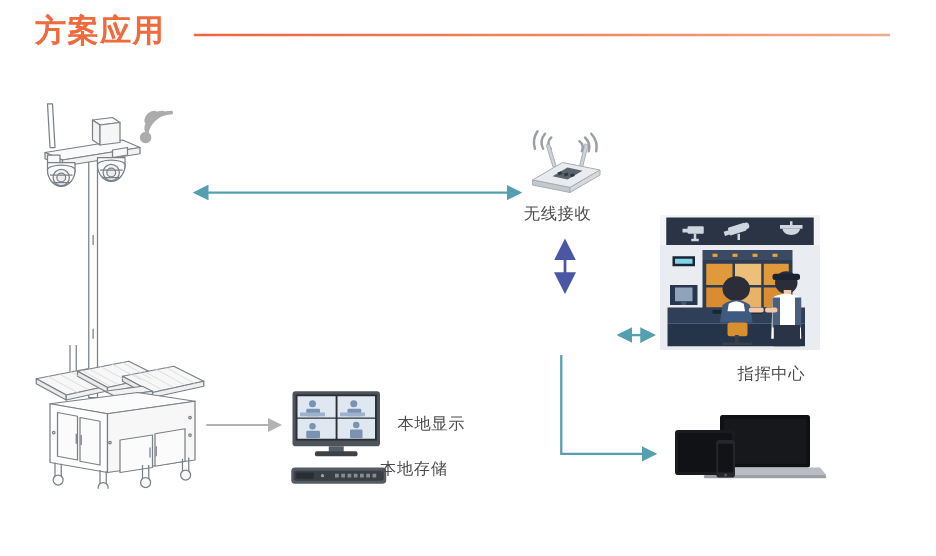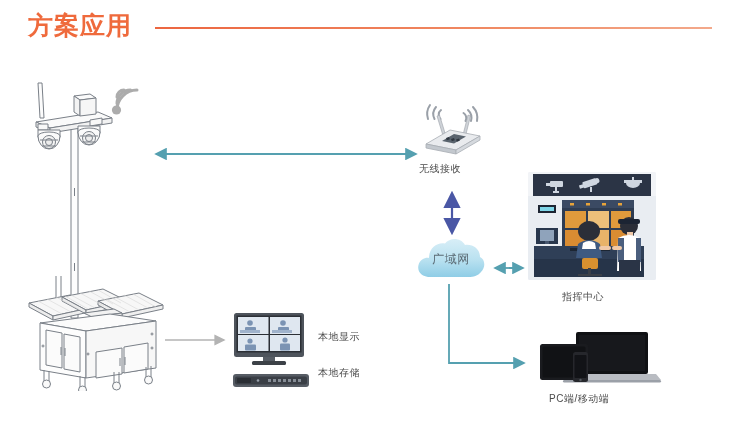--- a/index.html
+++ b/index.html
@@ -46,21 +46,21 @@
     top: 27px;
     width: 557px;
     height: 2px;
     background: linear-gradient(to right, #ec6640 0%, #f08a63 60%, #f3a98b 100%);
   }
 
   
   .lbl {
     position: absolute;
     color: #4c4c4c;
-    font-size: 10px;
+    font-size: 13px;
     white-space: nowrap;
     letter-spacing: 0.5px;
   }
 
   
   .svg-layer {
     position: absolute;
     left: 0; top: 0;
     width: 749px; height: 445px;
     pointer-events: none;
@@ -312,35 +312,20 @@
       <path d="M24 41 L36 34 L48 36.5 L36 43.5 Z" fill="#5a646e"></path>
       <g fill="#2f3740">
         <rect x="28" y="38" width="3.2" height="2.4" transform="rotate(-20 28 38)"></rect>
         <rect x="33" y="39" width="3.2" height="2.4" transform="rotate(-20 33 39)"></rect>
         <rect x="38" y="39.6" width="3.2" height="2.4" transform="rotate(-20 38 39.6)"></rect>
       </g>
     </svg>
   </div>
   <div class="lbl" style="left:419px;top:162px;">无线接收</div>
 
-  <div class="cloud-wrap">
-    <svg viewBox="0 0 72 50" width="72" height="50" xmlns="http://www.w3.org/2000/svg">
-      <defs>
-        <linearGradient id="cloudGrad" x1="0" y1="0" x2="0" y2="1">
-          <stop offset="0%" stop-color="#d8eef7"></stop>
-          <stop offset="55%" stop-color="#b9e1f0"></stop>
-          <stop offset="100%" stop-color="#8fcde6"></stop>
-        </linearGradient>
-      </defs>
-      <path d="M16 44 C6 44 2 38 3.5 32 C5 26 11 24 14 25 C14 15 22 9 30 10.5
-               C35 4 46 4.5 50 12 C58 11 65 16 65 24 C70 26 71 34 66 39
-               C63 43 58 44 54 44 Z" fill="url(#cloudGrad)"></path>
-    </svg>
-    <div class="cloud-text">广域网</div>
-  </div>
 
   <div class="cc-wrap">
     <svg viewBox="0 0 128 108" width="128" height="108" xmlns="http://www.w3.org/2000/svg">
       <rect width="128" height="108" fill="#f2f4f7"></rect>
 
       <rect x="5" y="2" width="118" height="22" fill="#2b3445"></rect>
       <g fill="#cfd6e0">
         <rect x="22" y="9" width="13" height="6" rx="1"></rect>
         <rect x="18" y="11" width="5" height="3"></rect>
         <rect x="27" y="15" width="2" height="5"></rect>
@@ -401,39 +386,38 @@
       <circle cx="101" cy="54" r="9" fill="#2b2e38"></circle>
       <rect x="90" y="47" width="22" height="5" rx="2" fill="#1c2433"></rect>
       <rect x="99" y="60" width="6" height="6" fill="#f0c9a8"></rect>
       <path d="M90 66 q11 -6 22 0 l1 33 h-24 z" fill="#ffffff"></path>
       <rect x="90" y="66" width="6" height="24" fill="#4b5f7e"></rect>
       <rect x="108" y="66" width="5" height="24" fill="#4b5f7e"></rect>
       <rect x="91" y="88" width="21" height="17" fill="#2a3446"></rect>
       <rect x="84" y="74" width="10" height="4" rx="2" fill="#f0c9a8"></rect>
     </svg>
   </div>
-  <div class="lbl" style="left:562px;top:290px;">指挥中心</div>
+  <div class="lbl" style="left:590px;top:290px;">指挥中心</div>
 
   <div class="pc-wrap">
     <svg viewBox="0 0 135 56" width="135" height="56" xmlns="http://www.w3.org/2000/svg">
 
       <rect x="46" y="2" width="72" height="42" rx="2" fill="#101114"></rect>
       <rect x="49" y="5" width="66" height="36" fill="#17181c"></rect>
       <path d="M38 44 L126 44 L131 50 L33 50 Z" fill="#b9bcc2"></path>
       <rect x="33" y="50" width="98" height="2.5" rx="1.2" fill="#9ba0a8"></rect>
 
       <rect x="10" y="14" width="48" height="36" rx="2.5" fill="#1a1b1f"></rect>
       <rect x="12.5" y="16.5" width="43" height="31" rx="1.5" fill="#111215"></rect>
 
       <rect x="43" y="22" width="15" height="30" rx="2.5" fill="#26272c"></rect>
       <rect x="44.5" y="25" width="12" height="23" rx="1" fill="#121317"></rect>
       <circle cx="50.5" cy="50" r="1.2" fill="#55585f"></circle>
     </svg>
   </div>
-  <div class="lbl" style="left:549px;top:392px;">PC端/移动端</div>
 
   <div class="monitor-wrap">
     <svg viewBox="0 0 80 54" width="80" height="54" xmlns="http://www.w3.org/2000/svg">
       <rect x="4" y="1" width="70" height="44" rx="2.5" fill="#4e545c"></rect>
       <rect x="6.5" y="3.5" width="65" height="37" fill="#2b2f35"></rect>
 
       <rect x="8" y="5" width="30.5" height="17" fill="#dfe7f0"></rect>
       <rect x="40" y="5" width="30" height="17" fill="#dfe7f0"></rect>
       <rect x="8" y="23" width="30.5" height="16" fill="#dfe7f0"></rect>
       <rect x="40" y="23" width="30" height="16" fill="#dfe7f0"></rect>
@@ -468,21 +452,21 @@
           <rect x="41" y="7" width="3" height="3"></rect>
         <rect x="46" y="7" width="3" height="3"></rect>
           <rect x="51" y="7" width="3" height="3"></rect>
         <rect x="56" y="7" width="3" height="3"></rect>
           <rect x="61" y="7" width="3" height="3"></rect>
         <rect x="66" y="7" width="3" height="3"></rect>
       </g>
       <circle cx="26" cy="8.5" r="1.3" fill="#9aa2ac"></circle>
     </svg>
   </div>
-  <div class="lbl" style="left:318px;top:366px;">本地存储</div>
+  <div class="lbl" style="left:304px;top:366px;">本地存储</div>
 
   <svg class="svg-layer" xmlns="http://www.w3.org/2000/svg">
     <defs>
       <marker id="tealR" markerWidth="7" markerHeight="7" refX="6" refY="3.5" orient="auto">
         <path d="M0,0 L7,3.5 L0,7 Z" fill="#55a0b0"></path>
       </marker>
       <marker id="tealL" markerWidth="7" markerHeight="7" refX="1" refY="3.5" orient="auto">
         <path d="M7,0 L0,3.5 L7,7 Z" fill="#55a0b0"></path>
       </marker>
       <marker id="indigoR" markerWidth="8" markerHeight="8" refX="6.5" refY="4" orient="auto">

